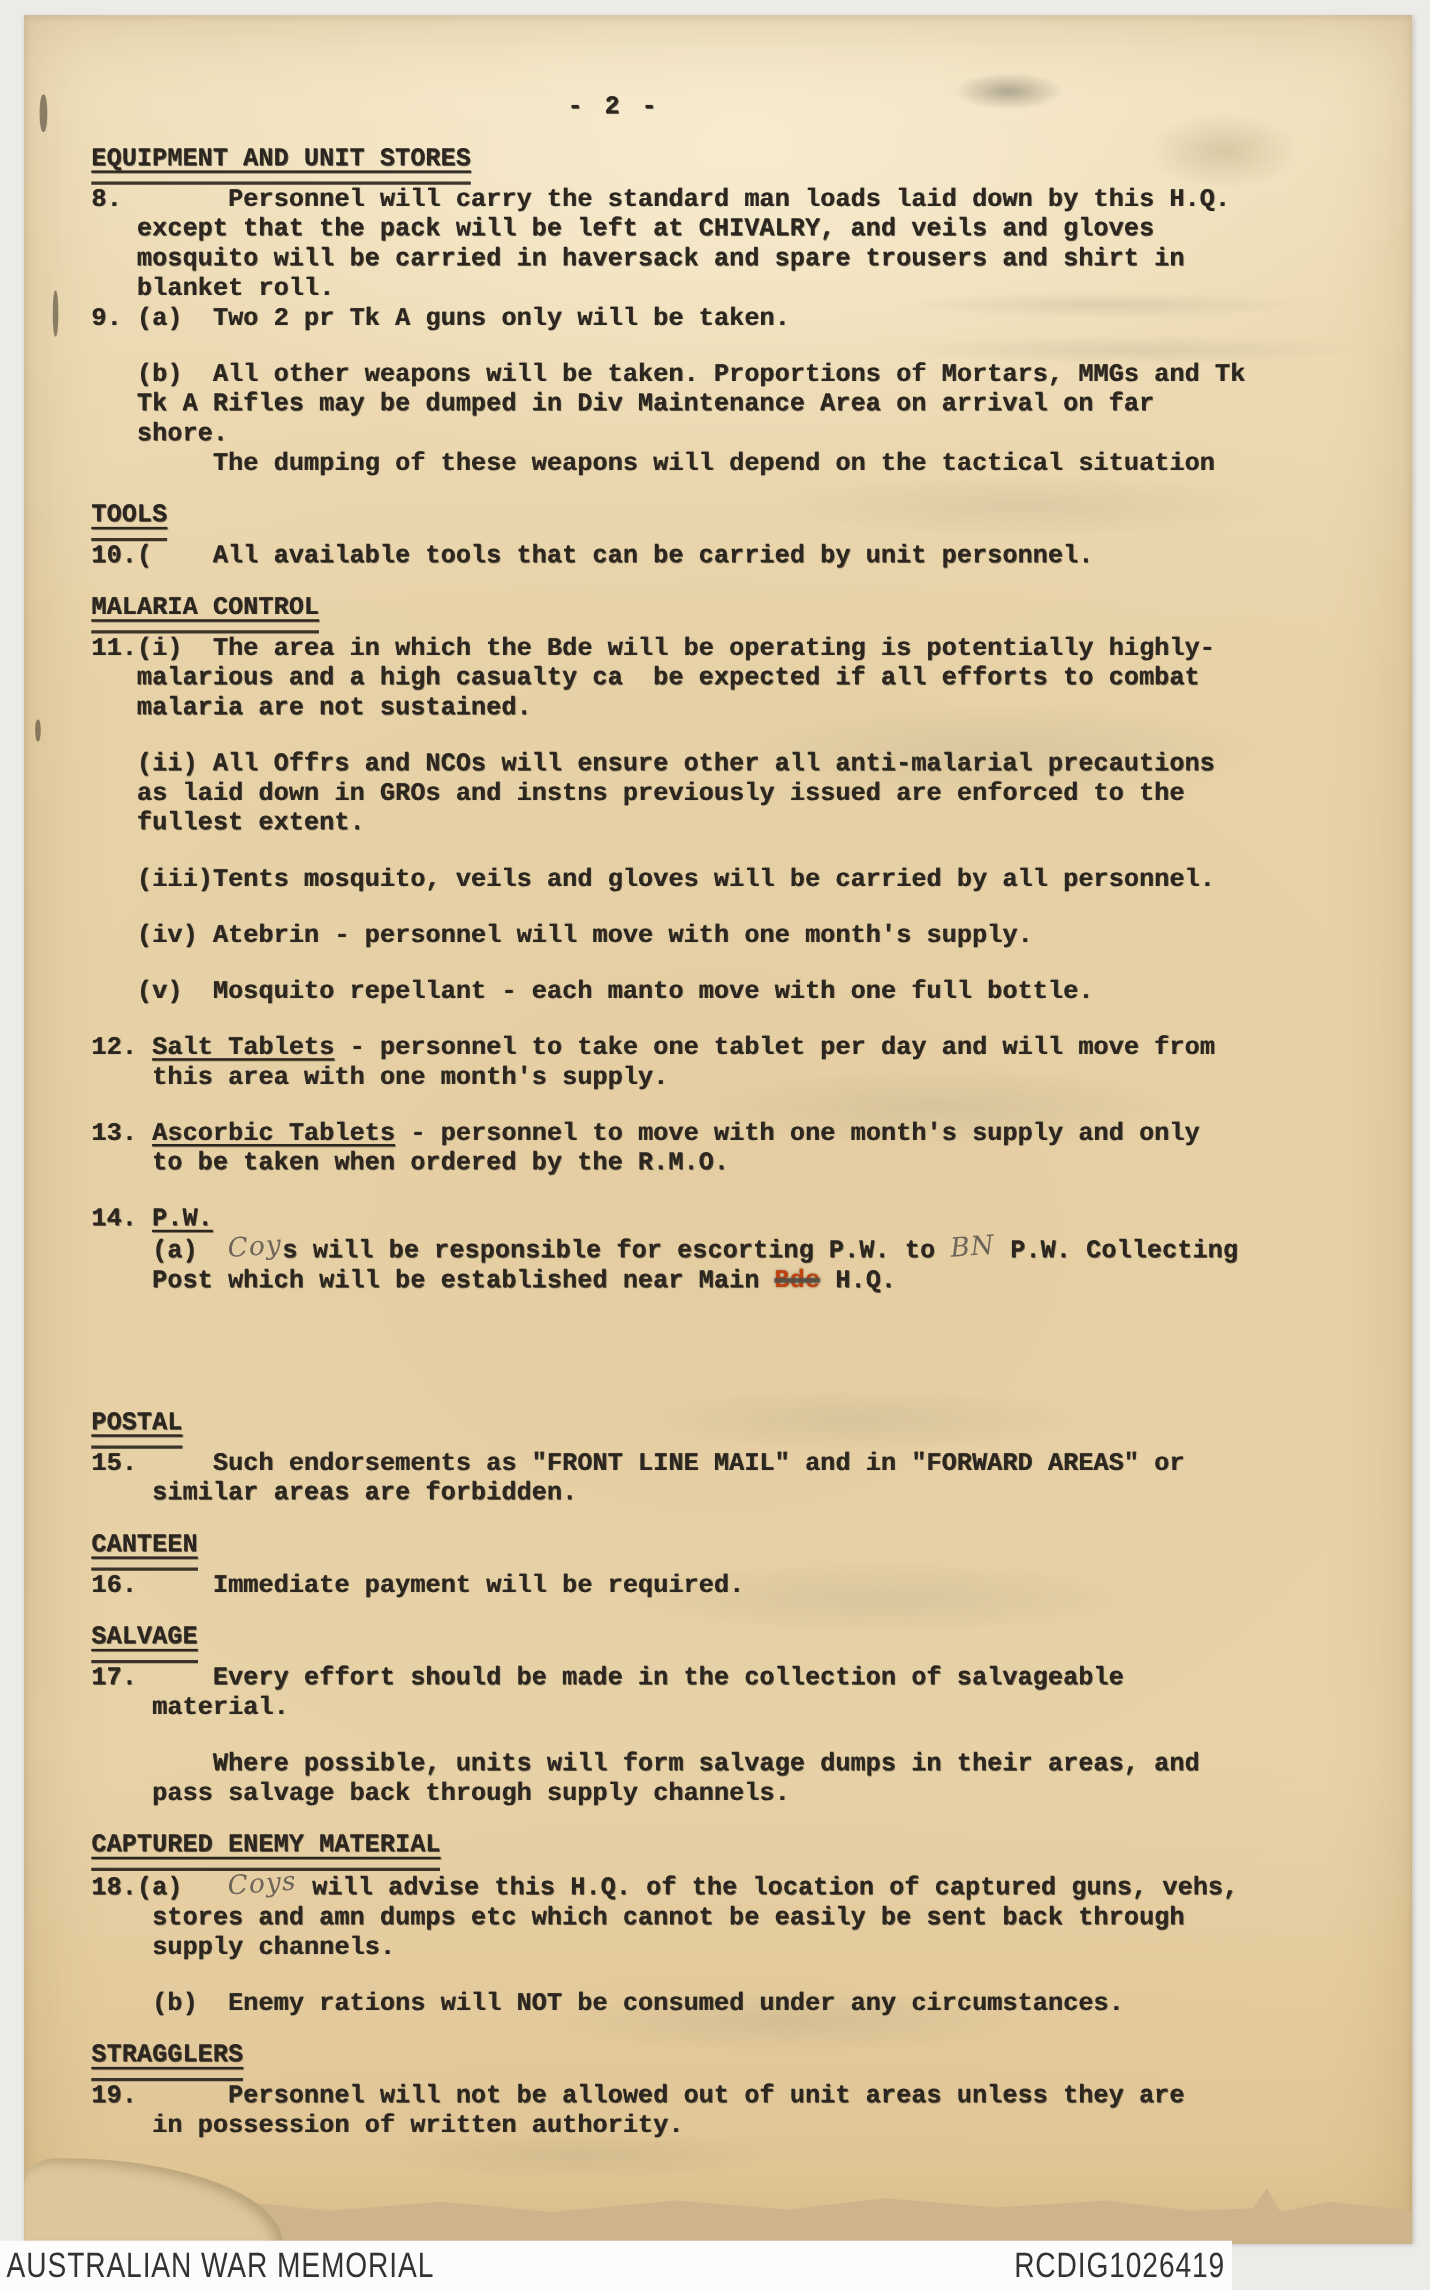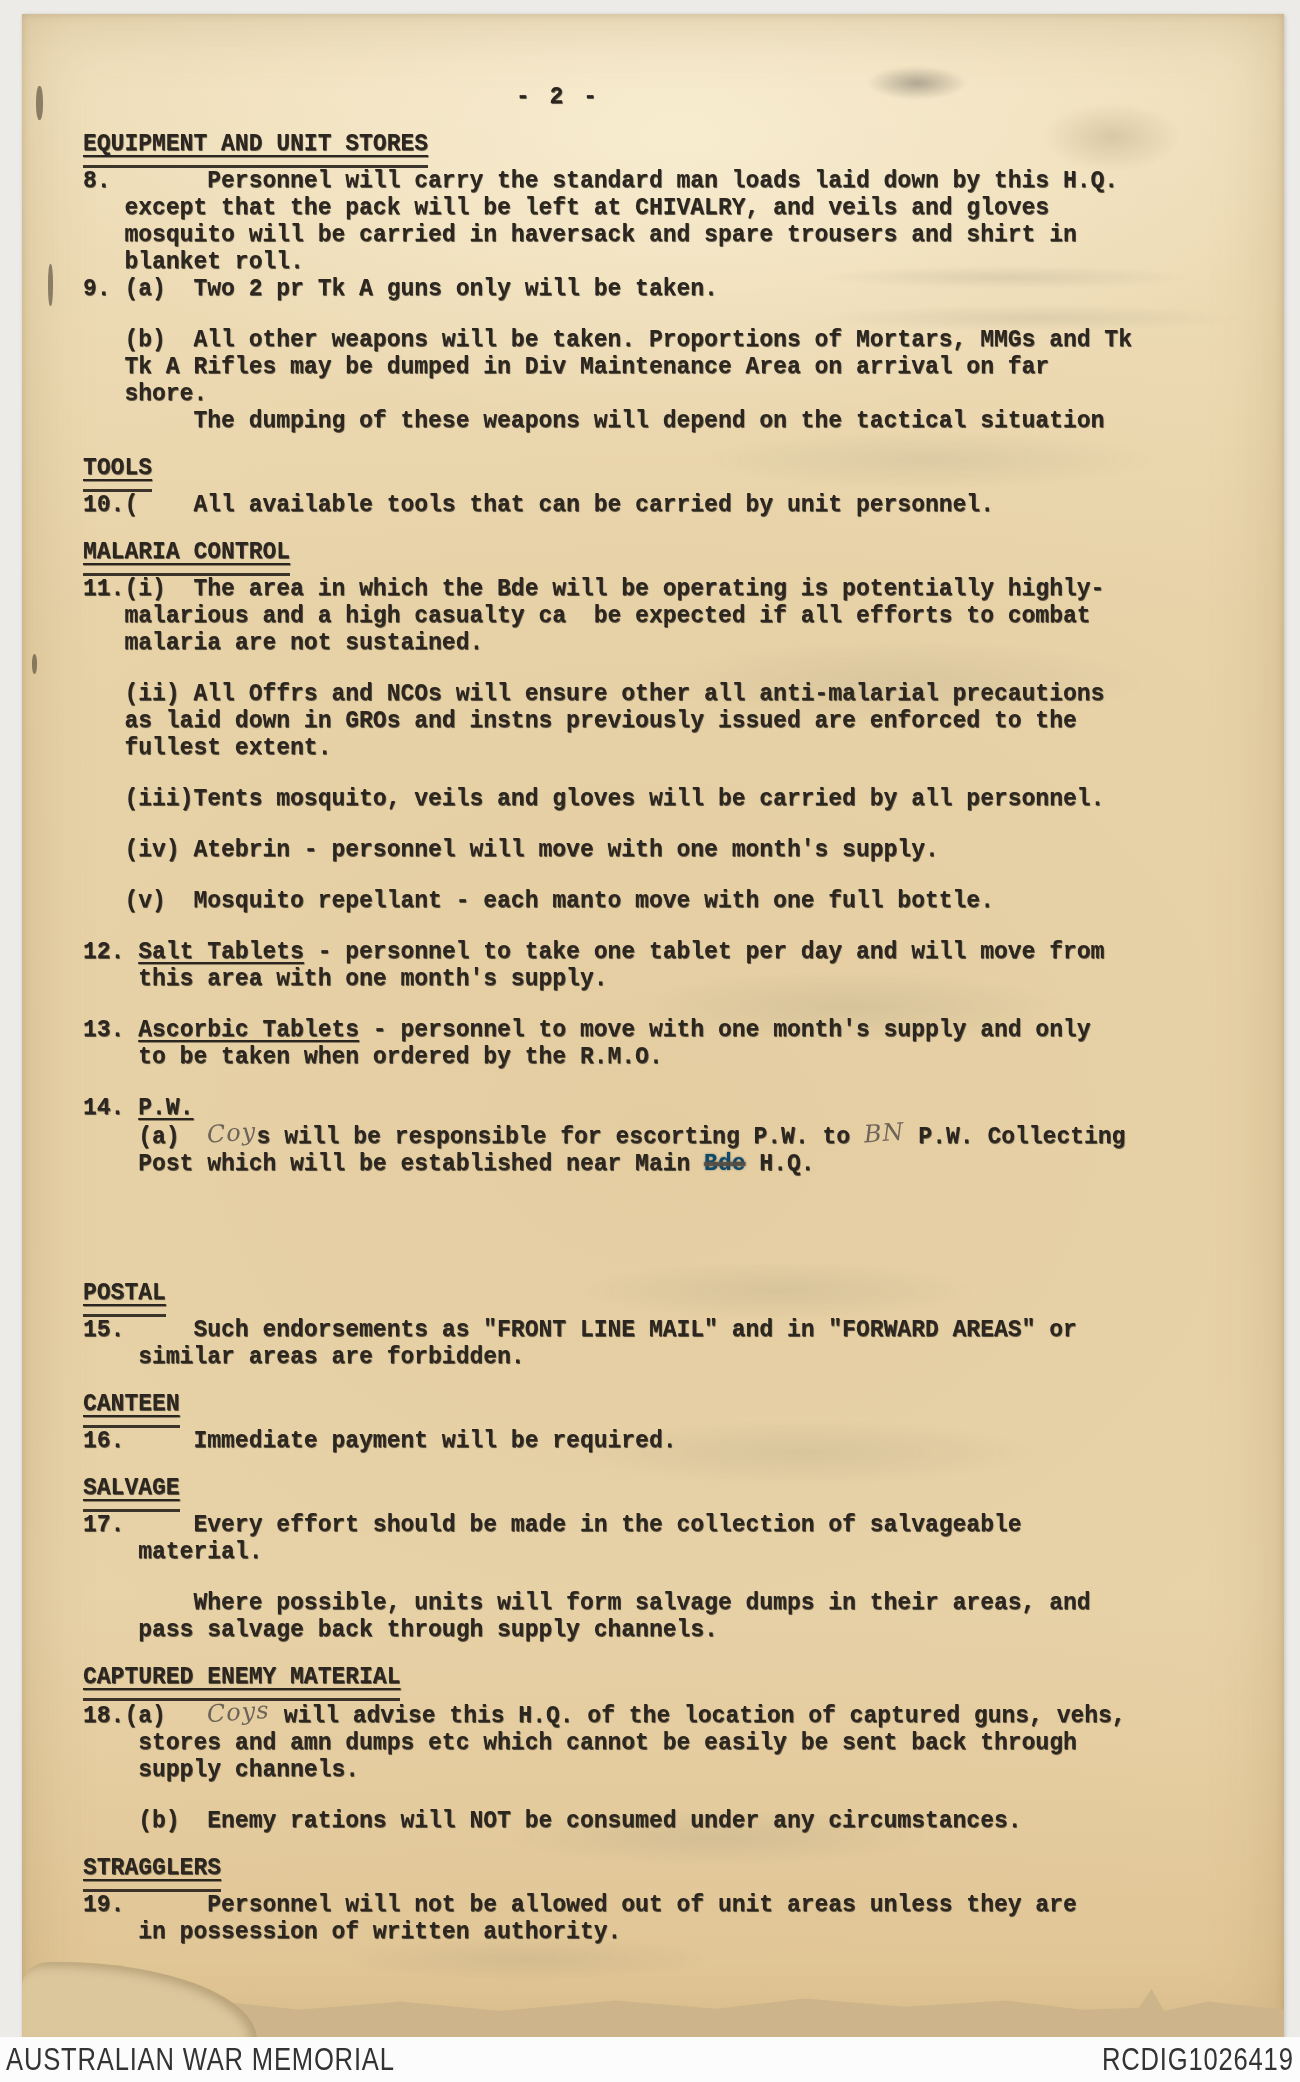--- a/index.html
+++ b/index.html
@@ -67,26 +67,26 @@
     text-decoration:underline;text-decoration-thickness:2px;text-underline-offset:5px;
     padding-bottom:7px;
   }
   .u{text-decoration:underline;text-decoration-thickness:2px;text-underline-offset:4px;}
   .hand{
     font-family:"DejaVu Serif",serif;font-style:italic;font-weight:normal;
     color:var(--pencil);display:inline-block;transform:rotate(-4deg) translateY(-2px);
     letter-spacing:1px;text-shadow:none;font-size:24px;
   }
   .scr{
-    color:#0c4a6e;text-decoration:line-through;text-decoration-thickness:4px;
+    color:#c2410c;text-decoration:line-through;text-decoration-thickness:4px;
     text-decoration-color:rgba(85,78,68,.85);text-shadow:0 0 2px rgba(85,78,68,.8);
   }
   .gap{width:100%;}
   .footer{
-    position:absolute;left:0;bottom:0;width:1300px;height:45px;background:var(--footer-bg);
+    position:absolute;left:0;bottom:0;width:1120px;height:45px;background:var(--footer-bg);
     display:flex;align-items:center;justify-content:space-between;
     font-family:"Liberation Sans","DejaVu Sans",sans-serif;
     font-size:32px;color:var(--footer-text);font-weight:400;
   }
   .footer .left{transform:scaleX(.8);transform-origin:left center;letter-spacing:1px;margin-left:6px;}
   .footer .right{transform:scaleX(.8);transform-origin:right center;letter-spacing:1px;margin-right:6px;}
 </style>
 </head>
 <body>
 

